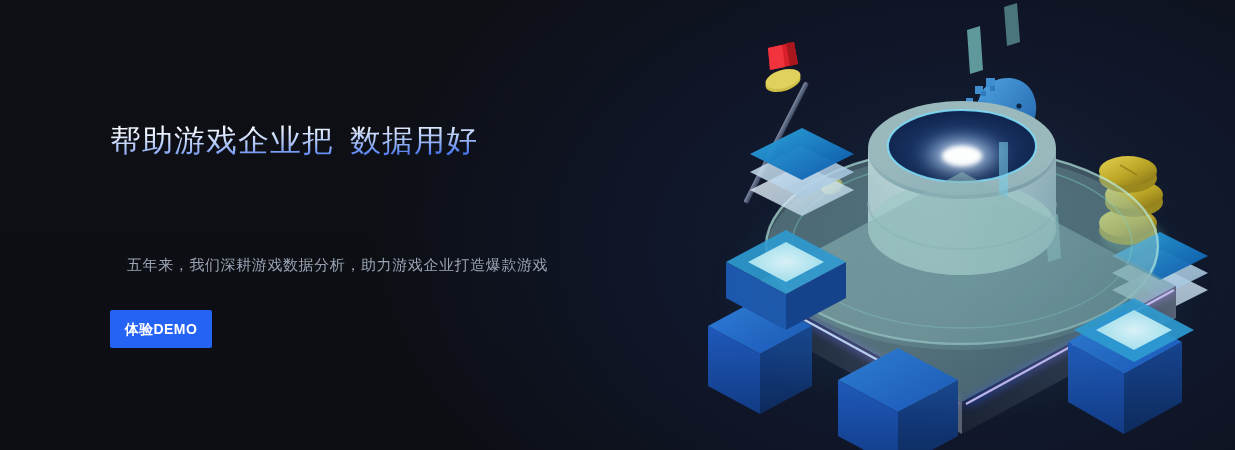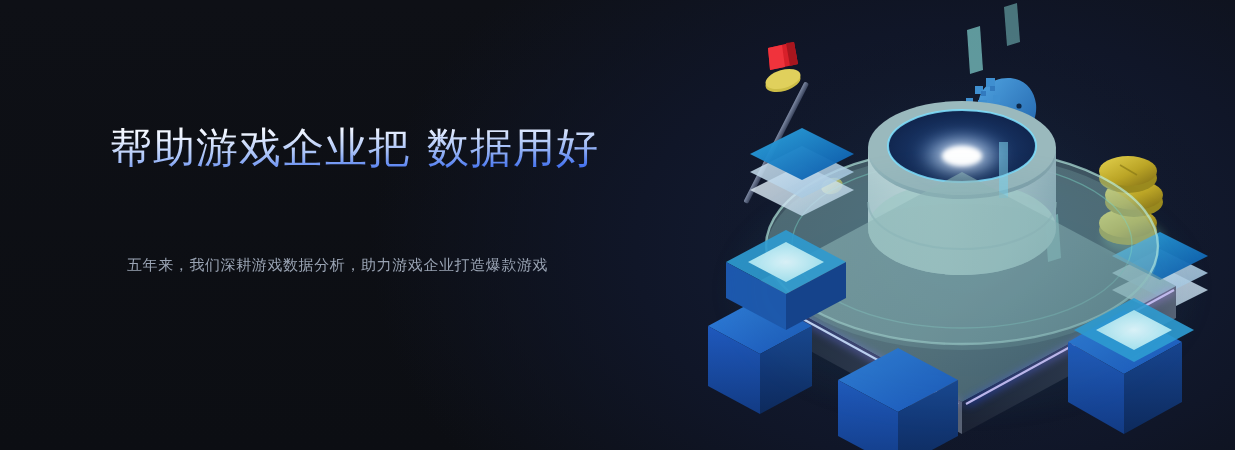--- a/index.html
+++ b/index.html
@@ -27,21 +27,21 @@
     top: 0;
     width: 620px;
     height: 450px;
     z-index: 40;
   }
   .headline {
     position: absolute;
     top: 122px;
     left: 0;
     margin: 0;
-    font-size: 42px;
+    font-size: 31px;
     font-weight: 400;
     letter-spacing: 1px;
     line-height: 1.25;
     white-space: nowrap;
     background-image: linear-gradient(178deg, #ffffff 2%, #eaf1ff 26%, #a9c2f7 54%, #4f7bf0 82%, #2f5ef0 100%);
     -webkit-background-clip: text;
     background-clip: text;
     color: transparent;
     text-decoration: underline;
     -webkit-text-fill-color: transparent;
@@ -95,20 +95,21 @@
 </head>
 <body>
 
 <div class="hero">
 
   <div class="copy">
     <h1 class="headline"><span>帮助游戏企业把</span><span class="gap"></span><span>数据用好</span></h1>
 
     <p class="subtitle">五年来，我们深耕游戏数据分析，助力游戏企业打造爆款游戏</p>
 
+    <button class="cta">体验DEMO</button>
   </div>
 
   <div class="art">
     <svg viewBox="0 0 545 470" xmlns="http://www.w3.org/2000/svg">
       <defs>
         <linearGradient id="gPlateBlue" x1="0" y1="0" x2="1" y2="1">
           <stop offset="0%" stop-color="#2ea8e0"></stop>
           <stop offset="100%" stop-color="#0a55a8"></stop>
         </linearGradient>
         <linearGradient id="gPlatePale1" x1="0" y1="0" x2="1" y2="1">

